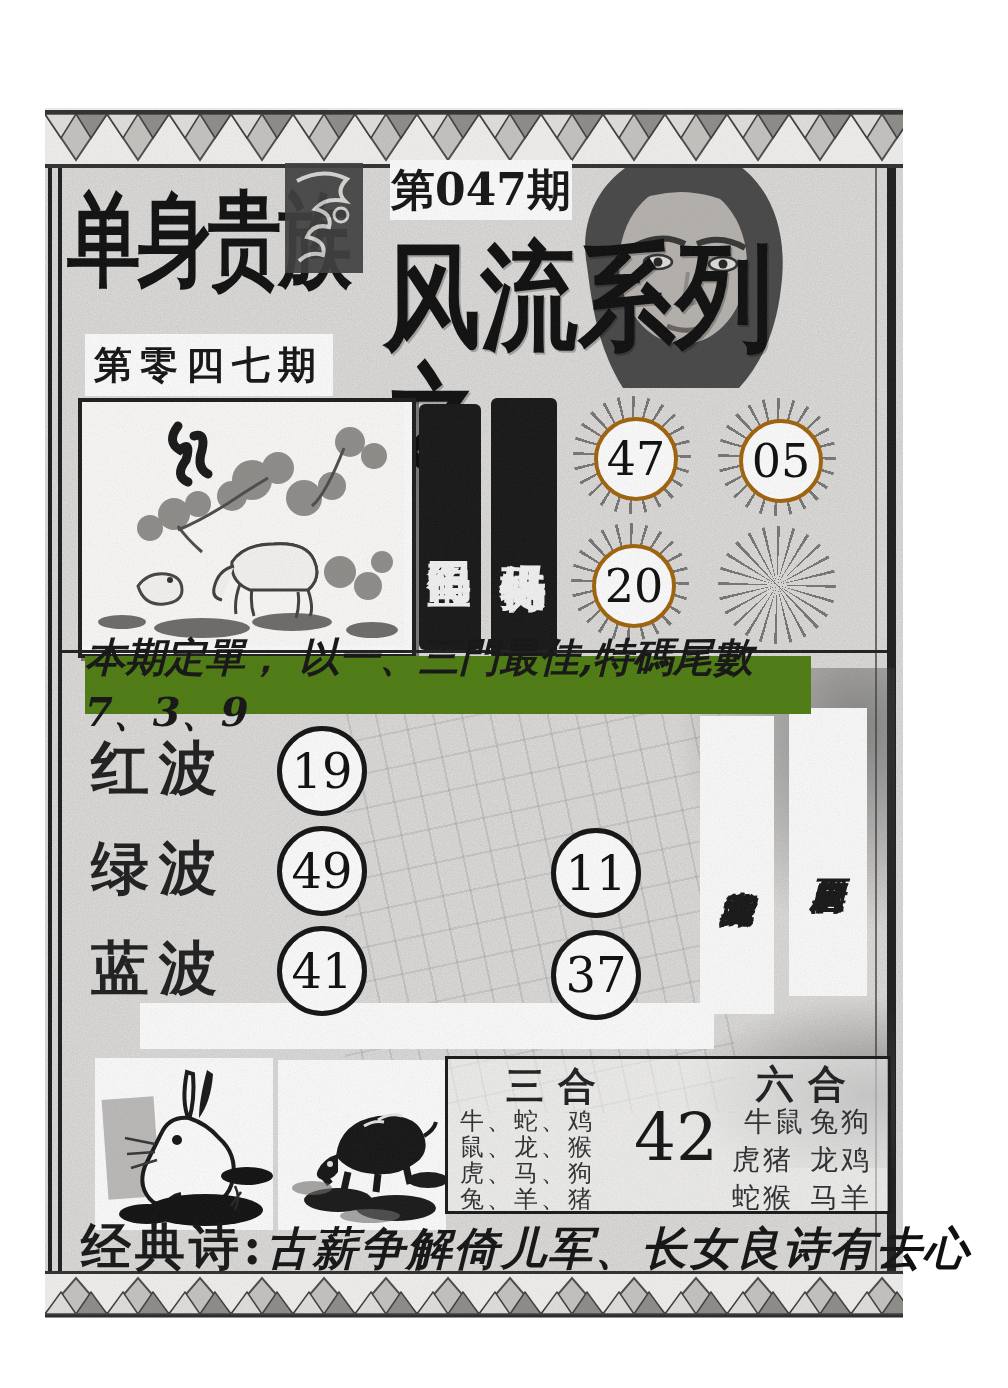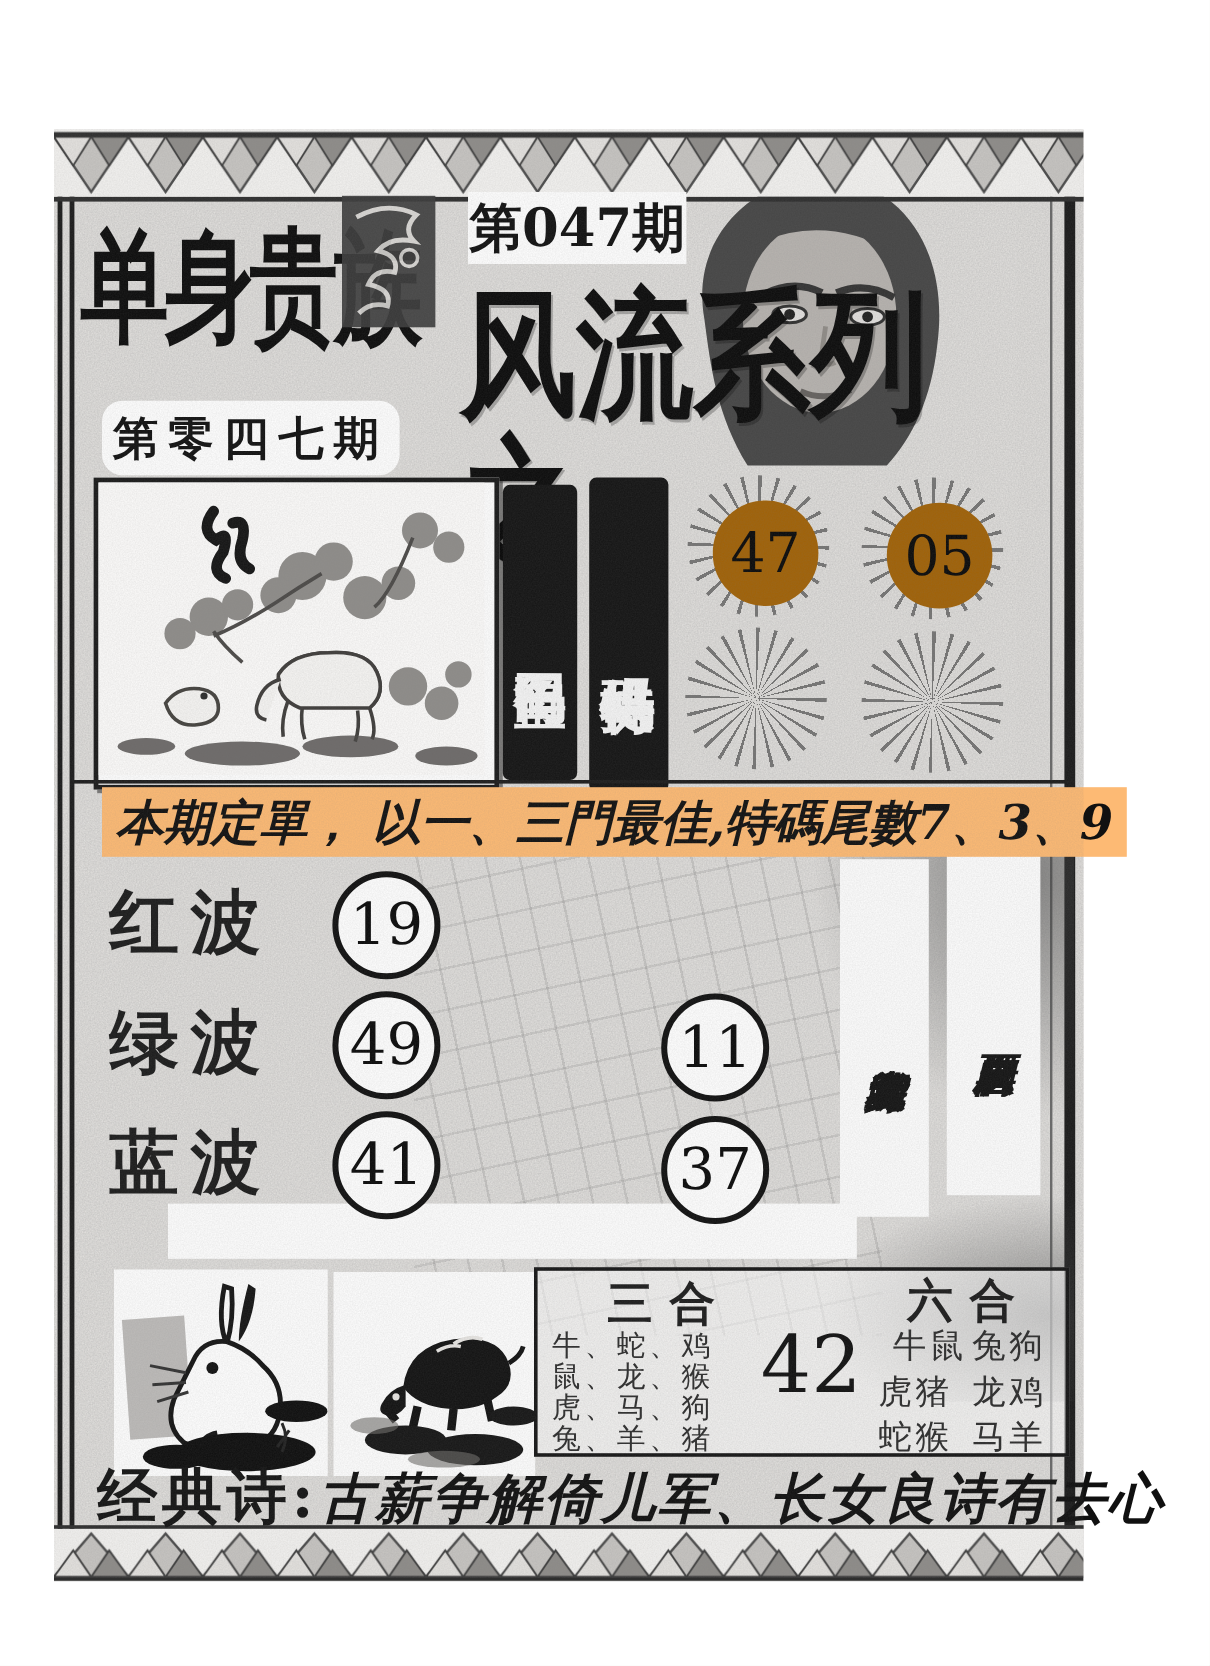--- a/index.html
+++ b/index.html
@@ -18,40 +18,40 @@
          letter-spacing:-4px;transform:scaleX(.72);transform-origin:left top;color:#0c0c0c;
          font-family:"DejaVu Serif","Liberation Serif",serif;}
   .series{position:absolute;left:338px;top:128px;font-size:116px;font-weight:900;line-height:1.05;
           letter-spacing:0px;transform:scaleX(.84);transform-origin:left top;color:#0b0b0b;
           font-family:"DejaVu Serif","Liberation Serif",serif;text-shadow:2px 2px 0 rgba(0,0,0,.25);}
   .issue-badge{position:absolute;left:345px;top:52px;width:182px;height:60px;background:#fff;
           display:flex;align-items:center;justify-content:center;font-size:44px;font-weight:800;
           font-family:"DejaVu Serif","Liberation Serif",serif;}
   .issue-box{position:absolute;left:40px;top:226px;width:248px;height:62px;background:#fff;
           display:flex;align-items:center;justify-content:center;font-size:38px;font-weight:700;
-          letter-spacing:8px;border-radius:17px;}
+          letter-spacing:8px;}
   
   .vstrip{position:absolute;background:#141414;color:#f4f4f4;border-radius:6px;
           writing-mode:vertical-rl;text-orientation:upright;display:flex;align-items:center;
           justify-content:center;font-weight:700;}
   
-  .ncirc{position:absolute;width:76px;height:76px;border-radius:50%;background:#a16207;
-         border:6px solid #a16207;display:flex;align-items:center;justify-content:center;
+  .ncirc{position:absolute;width:76px;height:76px;border-radius:50%;background:#ffffff;
+         border:4px solid #a16207;display:flex;align-items:center;justify-content:center;
          font-size:46px;font-family:"DejaVu Serif","Liberation Serif",serif;color:#0a0a0a;z-index:5;}
   .wcirc{position:absolute;width:80px;height:80px;border-radius:50%;background:#fff;
          border:5px solid #101010;display:flex;align-items:center;justify-content:center;
          font-size:48px;font-family:"DejaVu Serif","Liberation Serif",serif;color:#0a0a0a;z-index:5;}
   .burst{position:absolute;width:118px;height:118px;border-radius:50%;z-index:4;opacity:.75;
          background:repeating-conic-gradient(rgba(70,70,70,.9) 0deg 3deg, transparent 3deg 15deg);}
   .wave-label{position:absolute;left:46px;font-size:58px;letter-spacing:10px;color:#1c1c1c;
          font-weight:600;}
   .couplet{position:absolute;background:#fdfdfd;writing-mode:vertical-rl;text-orientation:upright;
          display:flex;align-items:center;justify-content:center;font-size:34px;font-weight:800;
          font-family:"DejaVu Serif","Liberation Serif",serif;font-style:italic;color:#141414;}
-  .notice{position:absolute;left:40px;top:548px;width:854px;height:58px;background:#fdba74;
+  .notice{position:absolute;left:40px;top:548px;width:726px;height:58px;background:#4d7c0f;
          display:flex;align-items:center;justify-content:center;font-size:40px;z-index:6;}
   .spacer-band{position:absolute;left:95px;top:895px;width:574px;height:46px;background:#fefefe;z-index:3;}
   .combo-table{position:absolute;left:400px;top:948px;width:440px;height:152px;
          border:3px solid #161616;background:rgba(255,255,255,.55);z-index:5;}
   .combo-head{position:absolute;font-size:38px;font-weight:800;letter-spacing:14px;color:#1d1d1d;
          font-family:"DejaVu Serif","Liberation Serif",serif;}
   .combo-cell{position:absolute;font-size:24px;letter-spacing:3px;color:#2e2e2e;white-space:nowrap;}
   .combo-num{position:absolute;left:186px;top:40px;font-size:66px;color:#111;
          font-family:"DejaVu Serif","Liberation Serif",serif;}
   .poem-line{position:absolute;left:36px;top:1106px;white-space:nowrap;z-index:6;}
@@ -190,20 +190,21 @@
     </div>
 
     <div class="vstrip" style="left:374px;top:296px;width:62px;height:246px;font-size:44px;z-index:4;">宝图得码</div>
     <div class="vstrip" style="left:446px;top:290px;width:66px;height:262px;font-size:46px;z-index:4;">特码提供</div>
 
     <div class="burst" style="left:528px;top:288px;"></div>
     <div class="ncirc" style="left:549px;top:309px;">47</div>
     <div class="burst" style="left:673px;top:290px;"></div>
     <div class="ncirc" style="left:694px;top:311px;">05</div>
     <div class="burst" style="left:526px;top:415px;"></div>
+    <div class="ncirc" style="left:547px;top:436px;">20</div>
     <div class="burst" style="left:673px;top:418px;"></div>
 
     <div class="abs" style="left:14px;top:542px;width:836px;height:3px;background:#1c1c1c;z-index:4;"></div>
 
     <div class="notice script">本期定單， 以一、三門最佳,特碼尾數7、3、9</div>
 
     <div class="wave-label" style="top:622px;z-index:5;">红波</div>
     <div class="wcirc" style="left:232px;top:618px;">19</div>
 
     <div class="wave-label" style="top:722px;z-index:5;">绿波</div>

